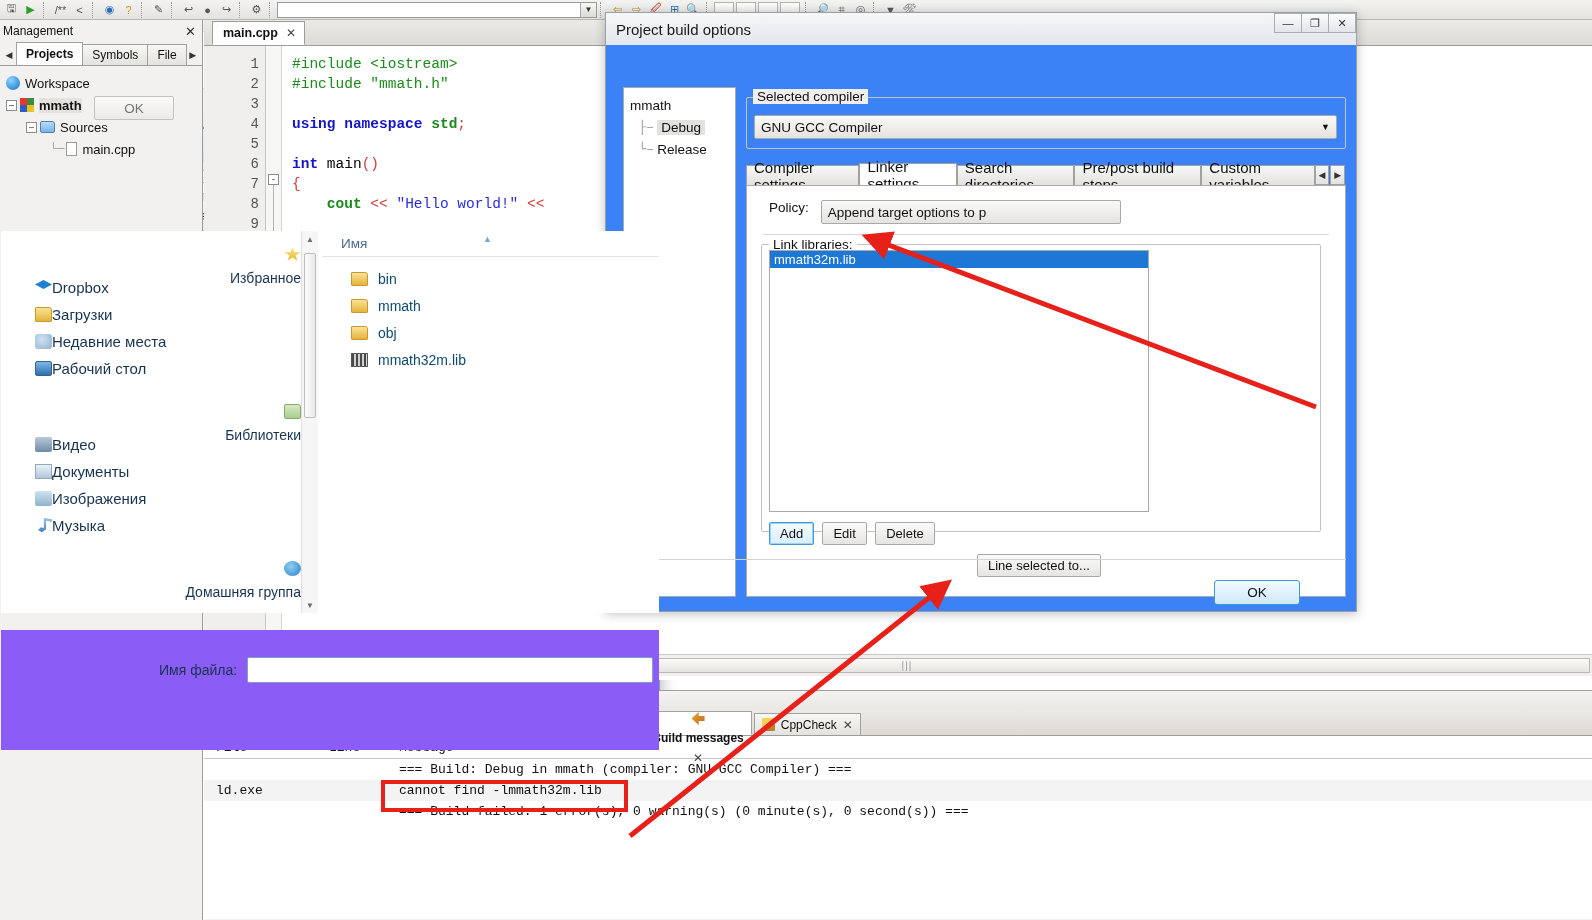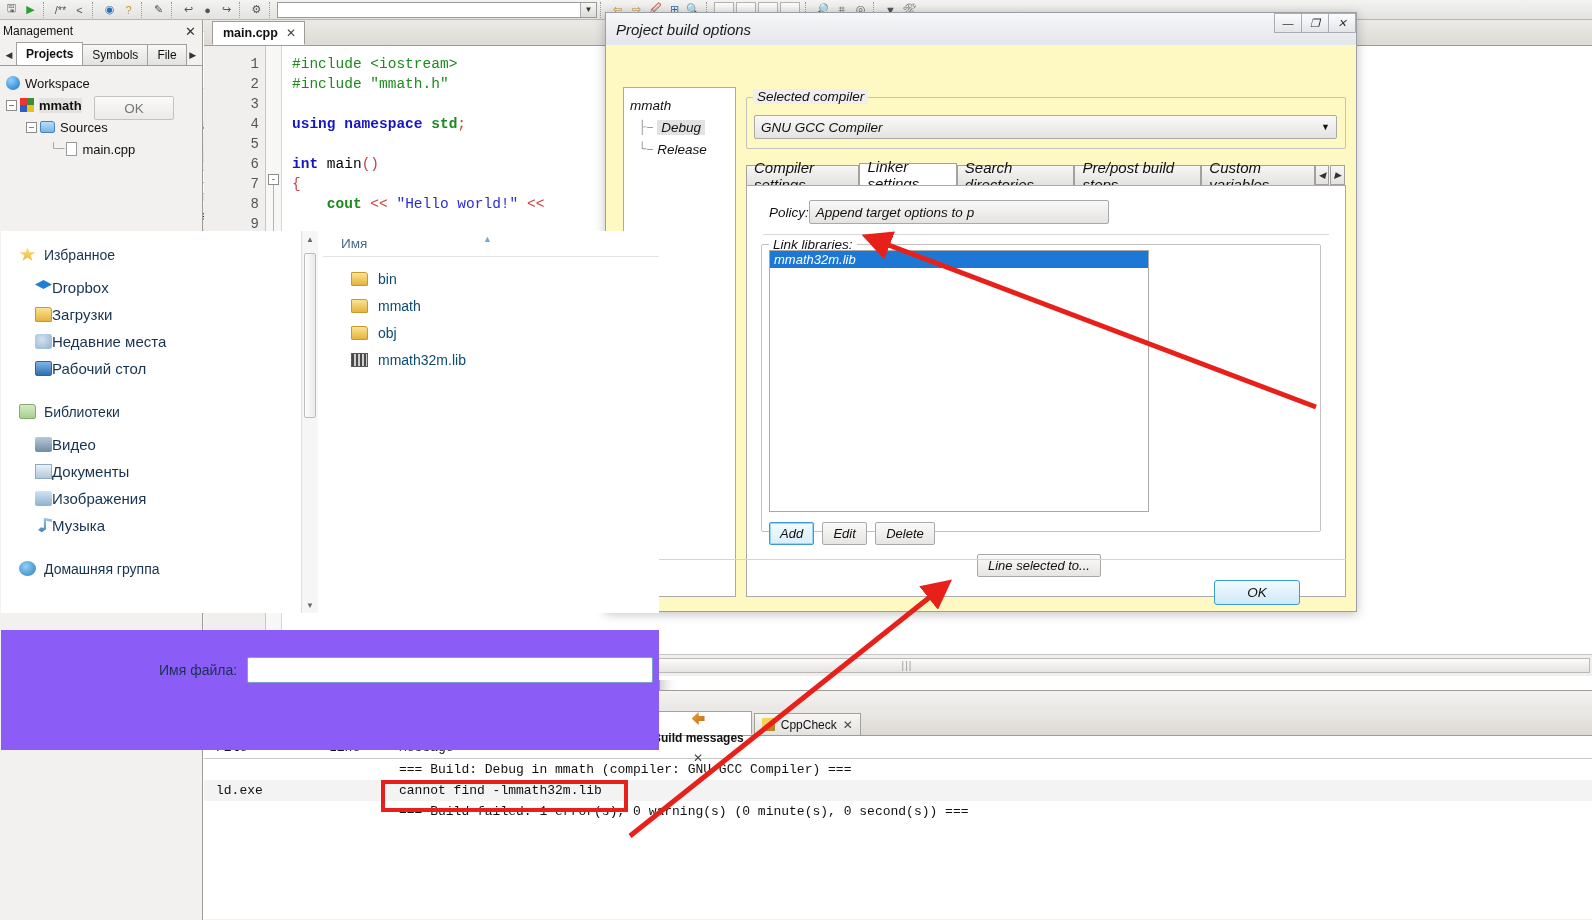--- a/index.html
+++ b/index.html
@@ -123,24 +123,23 @@
   .log-head .c3 { padding-left:10px;}
   .log-row { display:flex; height:21px; align-items:center;
              font-family:"Liberation Mono", monospace; font-size:13px; color:#111;}
   .log-row.alt { background:#f3f3f3; }
   .log-row .c1 { width:125px; padding-left:12px;}
   .log-row .c2 { width:60px; }
   .log-row .c3 { padding-left:10px;}
 
   
   .win {
-    position:absolute; background:#fef9c3;
+    position:absolute; background:#3b82f6;
     border:1px solid #9aa0a6;
     box-shadow: 0 2px 10px rgba(0,0,0,0.25);
-    font-style: italic;
   }
   .win-title { height:32px; display:flex; align-items:center; padding-left:10px;
                background:linear-gradient(#f6f7f8,#e3e6ea); font-size:15px; color:#1a1a1a;}
   .win-btns { margin-left:auto; display:flex; align-items:flex-start; height:100%; }
   .wb { width:28px;height:20px; border:1px solid #a9adb3; margin-left:-1px;
         background:linear-gradient(#fcfcfd,#e2e5e9); display:flex;align-items:center;justify-content:center;
         font-size:11px; color:#333;}
 
   
   #pbo { left:605px; top:12px; width:752px; height:600px; }
@@ -216,22 +215,22 @@
   .crumbs { flex:1; height:24px; background:#fff; border:1px solid #a9bdd4; display:flex;
             align-items:center; padding:0 6px; gap:5px; font-size:13.5px; color:#14304c;}
   .crumbs .sep { font-size:9px; color:#2a4d72; }
   .crumb-folder { width:14px;height:11px;background:linear-gradient(#fbe396,#e8b93f);
                   border:1px solid #c79a2b; border-radius:1px 3px 1px 1px;}
   .ex-cmdbar { height:30px; display:flex; align-items:center; gap:22px; padding:0 16px;
                background:linear-gradient(#f6f8fa,#e6ecf2); border-bottom:1px solid #c6cfd8;
                font-size:13.5px; color:#17334f;}
   .ex-main { display:flex; height:382px; background:#fff; }
   .ex-nav { width:300px; background:#fff; padding-top:16px; position:relative; }
-  .nav-sect { display:flex; align-items:flex-start; gap:8px; height:27px; padding-left:18px;
-              font-size:14px; color:#17334f; }
+  .nav-sect { display:flex; align-items:flex-end; gap:8px; height:27px; padding-left:18px;
+              font-size:14px; color:#17334f;flex-direction:column; }
   .nav-item { display:flex; align-items:center; height:27px; padding-left:34px;
               font-size:15px; color:#17334f; }
   .ni { width:17px;height:15px;flex:none; }
   .ni-star { background:linear-gradient(#ffe28a,#e8b528); clip-path:polygon(50% 0,61% 35%,98% 35%,68% 57%,79% 91%,50% 70%,21% 91%,32% 57%,2% 35%,39% 35%);}
   .ni-drop { background:#1e7fd4; clip-path:polygon(50% 0,100% 30%,50% 60%,0 30%); }
   .ni-dl   { background:linear-gradient(#fbe396,#e5b33c); border:1px solid #c79a2b; border-radius:1px 3px 1px 1px;}
   .ni-rec  { background:radial-gradient(circle at 40% 35%,#cfe3f2,#8fb2cc); border-radius:3px;}
   .ni-desk { background:linear-gradient(#7fb6e8,#2f6fae); border:1px solid #39628c; border-radius:2px;}
   .ni-lib  { background:linear-gradient(#d7e9c8,#a9cf8d); border:1px solid #86ab6b; border-radius:2px 3px 2px 2px;}
   .ni-vid  { background:linear-gradient(#b9c9d8,#6f8ba6); border-radius:2px;}
@@ -512,21 +511,21 @@
         <span class="ptab">Compiler settings</span>
         <span class="ptab active">Linker settings</span>
         <span class="ptab">Search directories</span>
         <span class="ptab">Pre/post build steps</span>
         <span class="ptab">Custom variables</span>
         <span class="ptab-nav">◀</span>
         <span class="ptab-nav">▶</span>
       </div>
 
       <div class="pbo-panel">
-        <div style="position:absolute; left:22px; top:14px; display:flex; align-items:center; gap:0;">
+        <div style="position:absolute; left:22px; top:14px; display:flex; align-items:flex-start; gap:12px;">
           <span style="font-size:13.5px;color:#111;">Policy:</span>
           <span class="combo" style="position:static; width:300px;">
             <span>Append target options to p</span>
           </span>
         </div>
         <div style="position:absolute; left:16px; top:48px; right:16px; height:1px; background:#d9d7d3;"></div>
 
         <div class="grp-box" style="left:14px; top:58px; width:560px; height:288px; background:transparent;"></div>
         <div class="grp-label" style="left:22px; top:51px; background:#fff;">Link libraries:</div>
 

